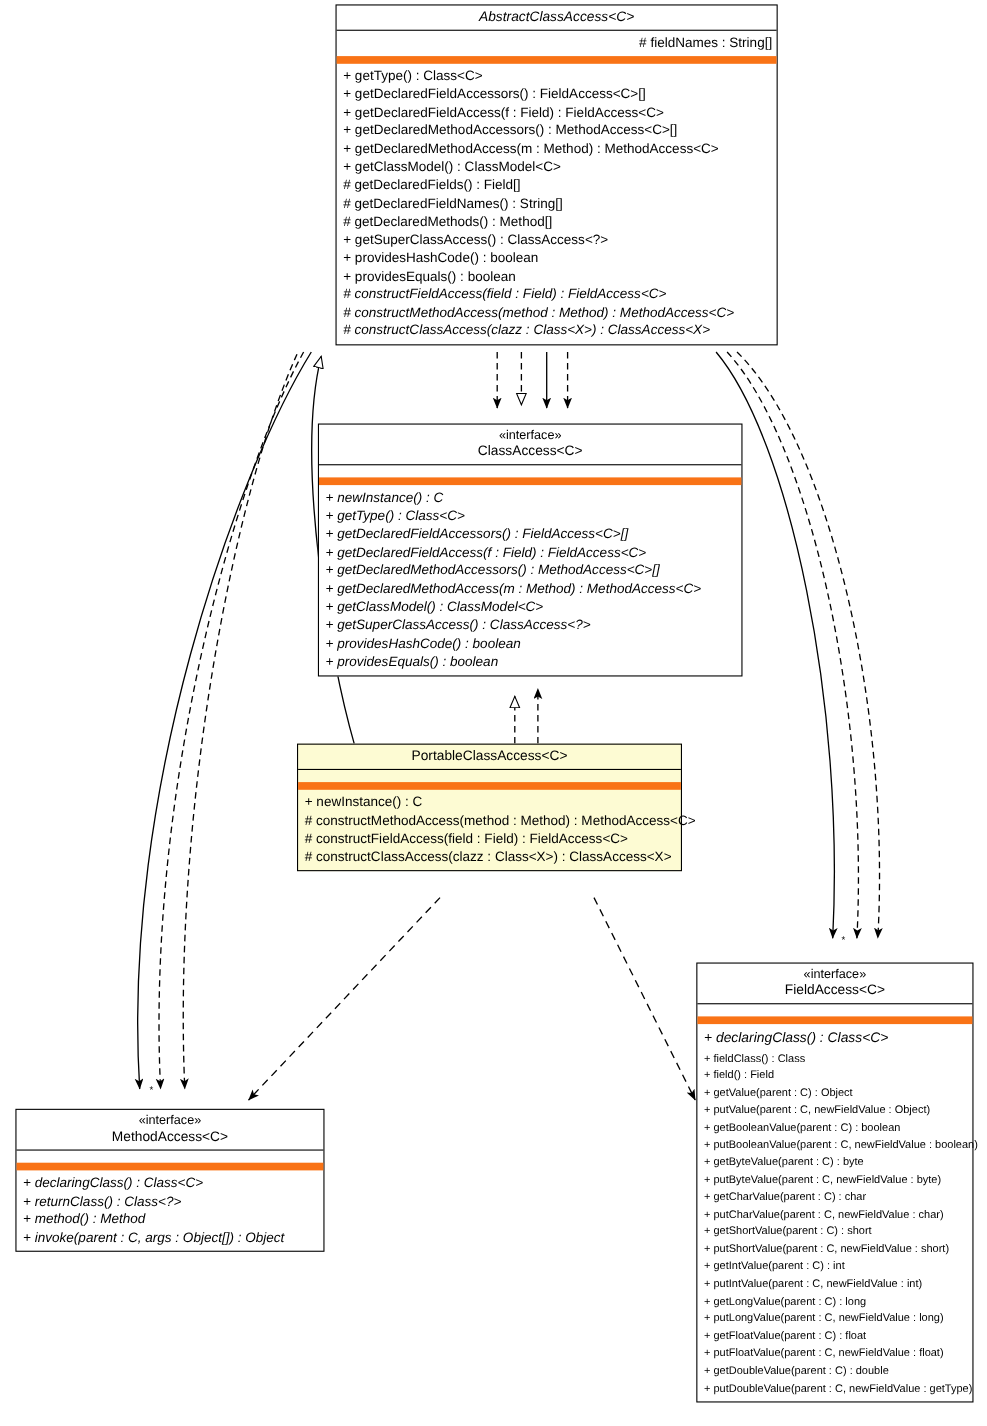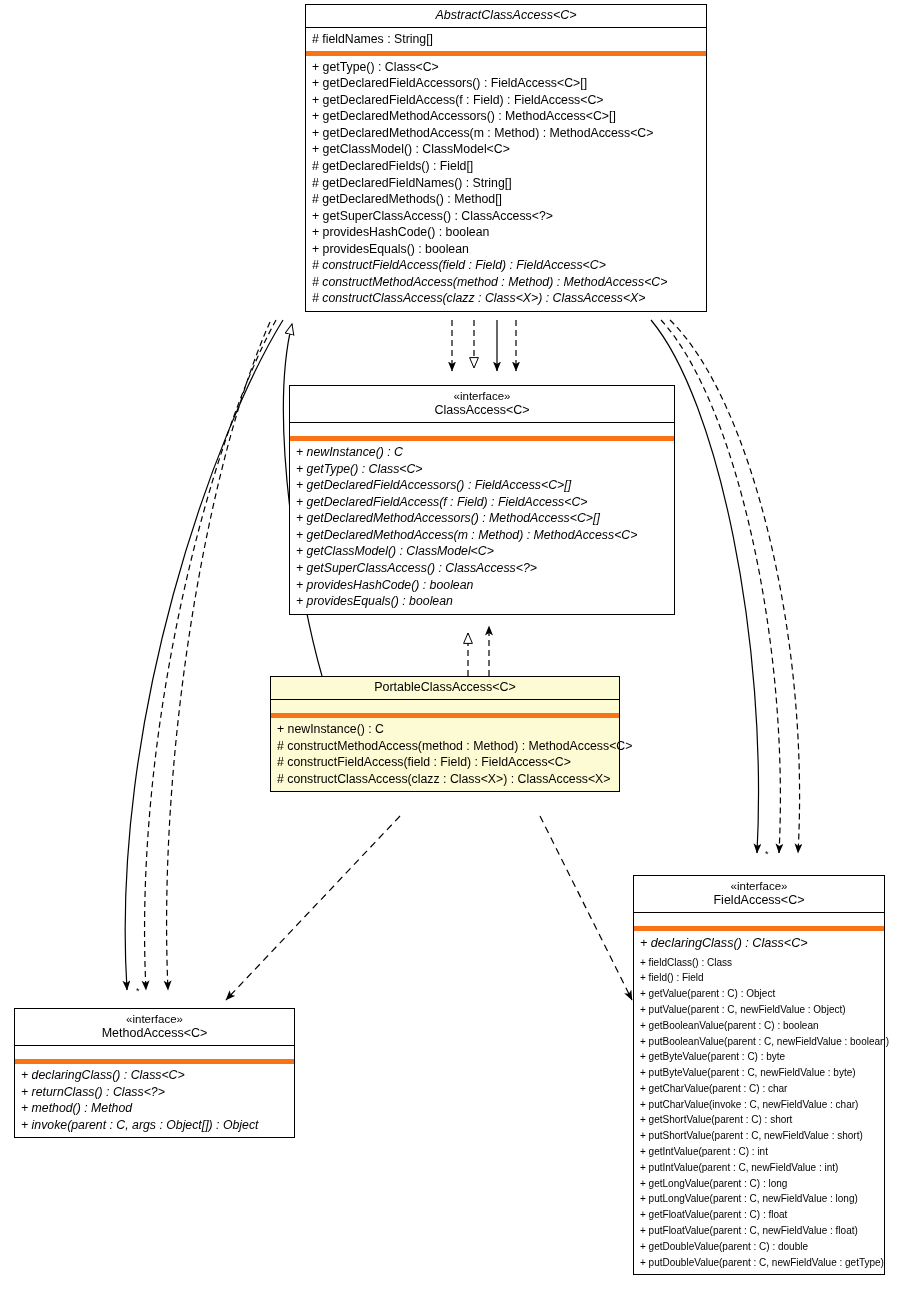--- a/index.html
+++ b/index.html
@@ -51,22 +51,23 @@
     color: #000;
   }
   .cls-title {
     display: block;
     font-size: 12.5px;
     color: #000;
   }
   .cls-title.abstract { font-style: italic; }
   .cls-attrs {
     box-sizing: border-box;
-    border-bottom: 5px solid #f97316;
+    border-bottom: 7px solid #f97316;
     padding: 3px 4px 3px 6px;
+    text-align: right;
   }
   .cls-attrs.empty { height: 18px; padding: 0; }
   .cls-ops {
     box-sizing: border-box;
     padding: 3px 4px 4px 6px;
   }
   .member {
     font-size: 12.3px;
     line-height: 1.345;
     white-space: nowrap;
@@ -211,21 +212,21 @@
       <div class="member big-first">+ declaringClass() : Class&lt;C&gt;</div>
       <div class="member small">+ fieldClass() : Class</div>
       <div class="member small">+ field() : Field</div>
       <div class="member small">+ getValue(parent : C) : Object</div>
       <div class="member small">+ putValue(parent : C, newFieldValue : Object)</div>
       <div class="member small">+ getBooleanValue(parent : C) : boolean</div>
       <div class="member small">+ putBooleanValue(parent : C, newFieldValue : boolean)</div>
       <div class="member small">+ getByteValue(parent : C) : byte</div>
       <div class="member small">+ putByteValue(parent : C, newFieldValue : byte)</div>
       <div class="member small">+ getCharValue(parent : C) : char</div>
-      <div class="member small">+ putCharValue(invoke : C, newFieldValue : char)</div>
+      <div class="member small">+ putCharValue(parent : C, newFieldValue : char)</div>
       <div class="member small">+ getShortValue(parent : C) : short</div>
       <div class="member small">+ putShortValue(parent : C, newFieldValue : short)</div>
       <div class="member small">+ getIntValue(parent : C) : int</div>
       <div class="member small">+ putIntValue(parent : C, newFieldValue : int)</div>
       <div class="member small">+ getLongValue(parent : C) : long</div>
       <div class="member small">+ putLongValue(parent : C, newFieldValue : long)</div>
       <div class="member small">+ getFloatValue(parent : C) : float</div>
       <div class="member small">+ putFloatValue(parent : C, newFieldValue : float)</div>
       <div class="member small">+ getDoubleValue(parent : C) : double</div>
       <div class="member small">+ putDoubleValue(parent : C, newFieldValue : getType)</div>

